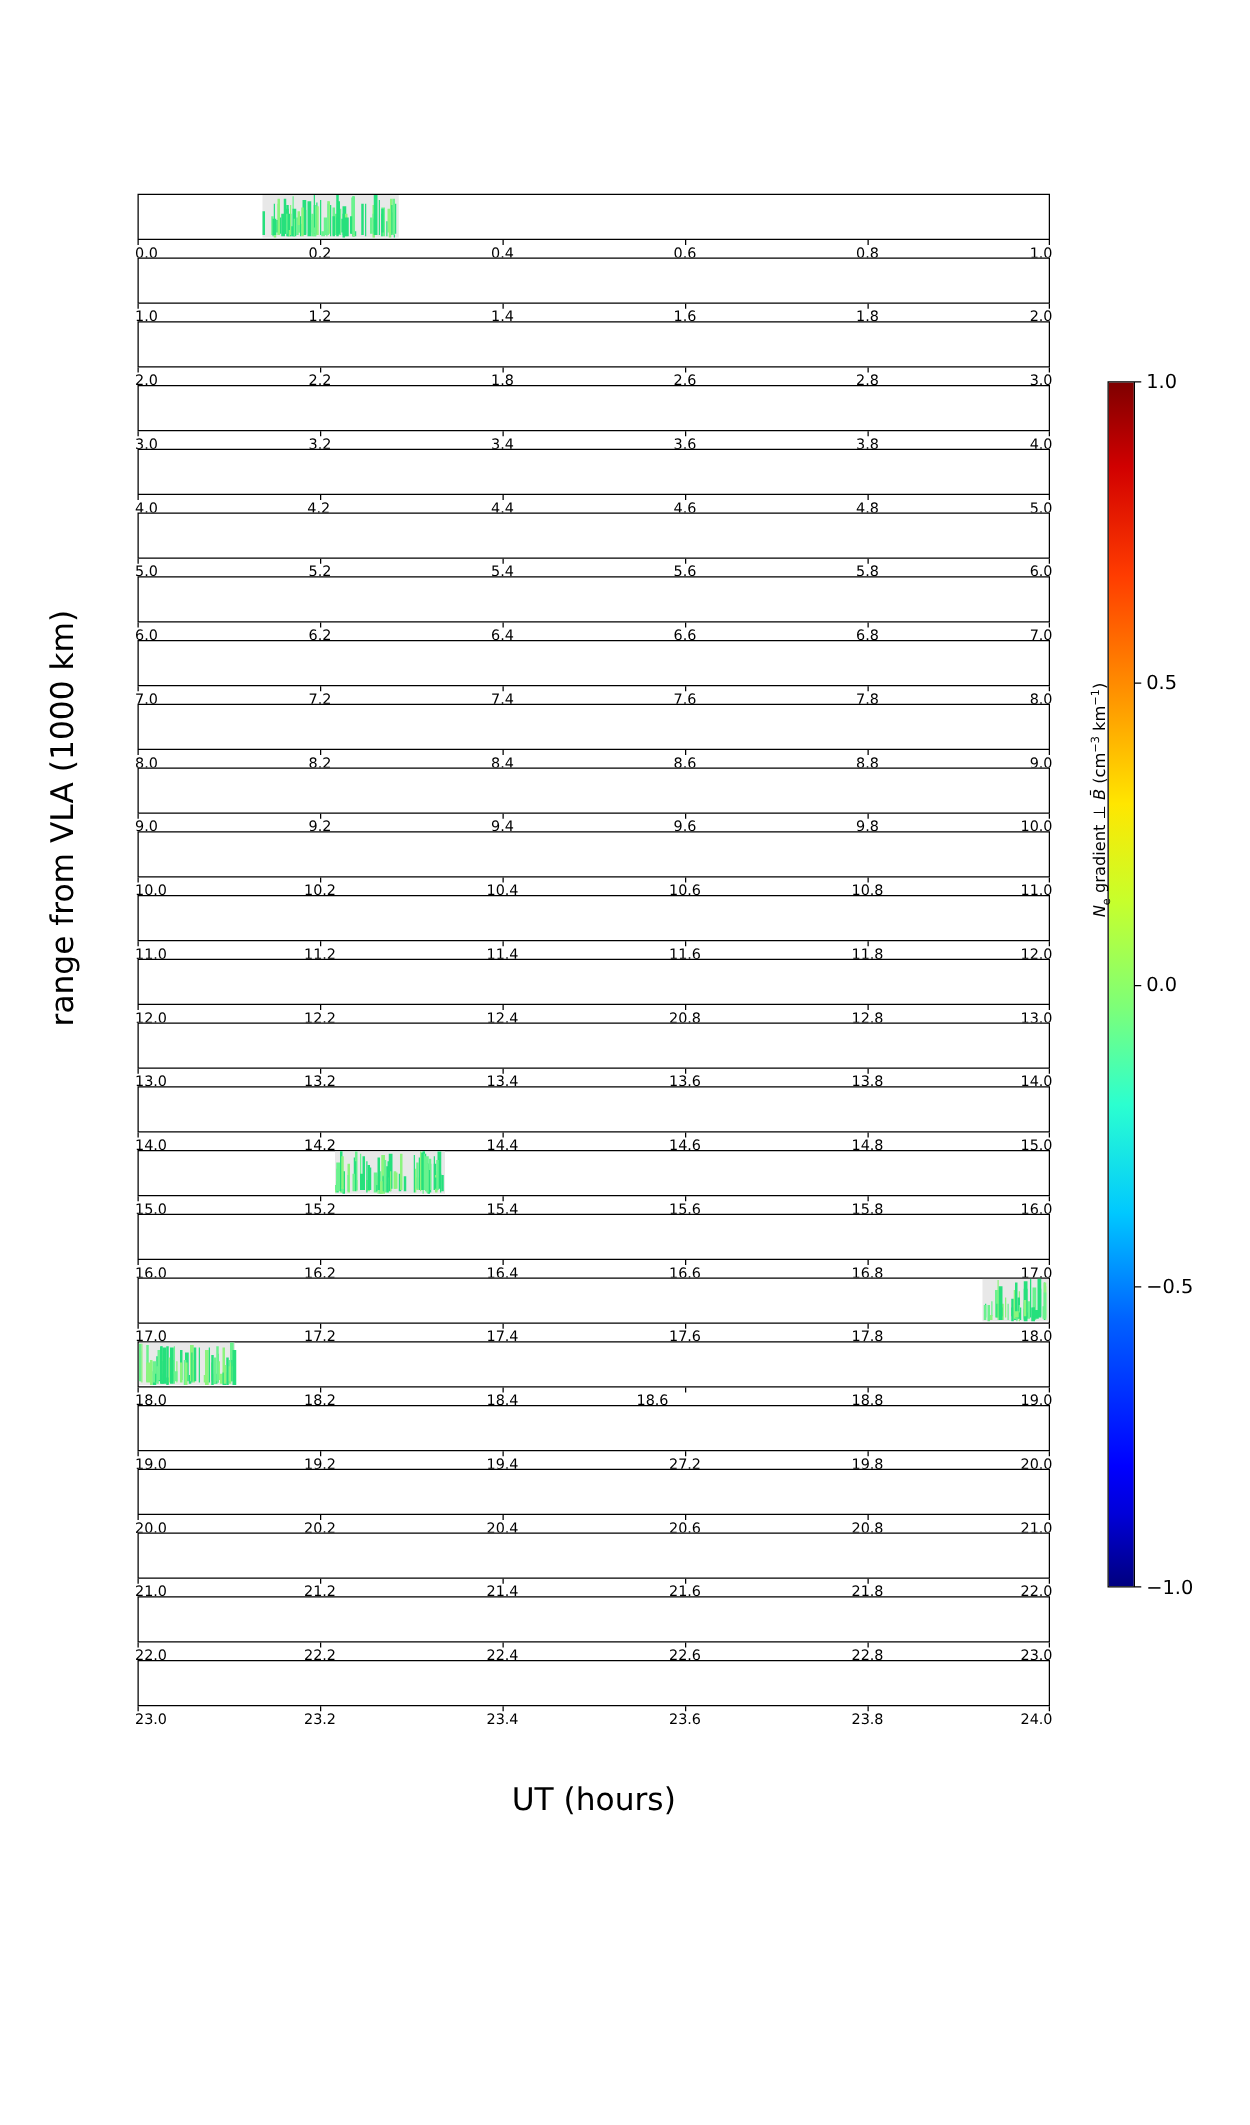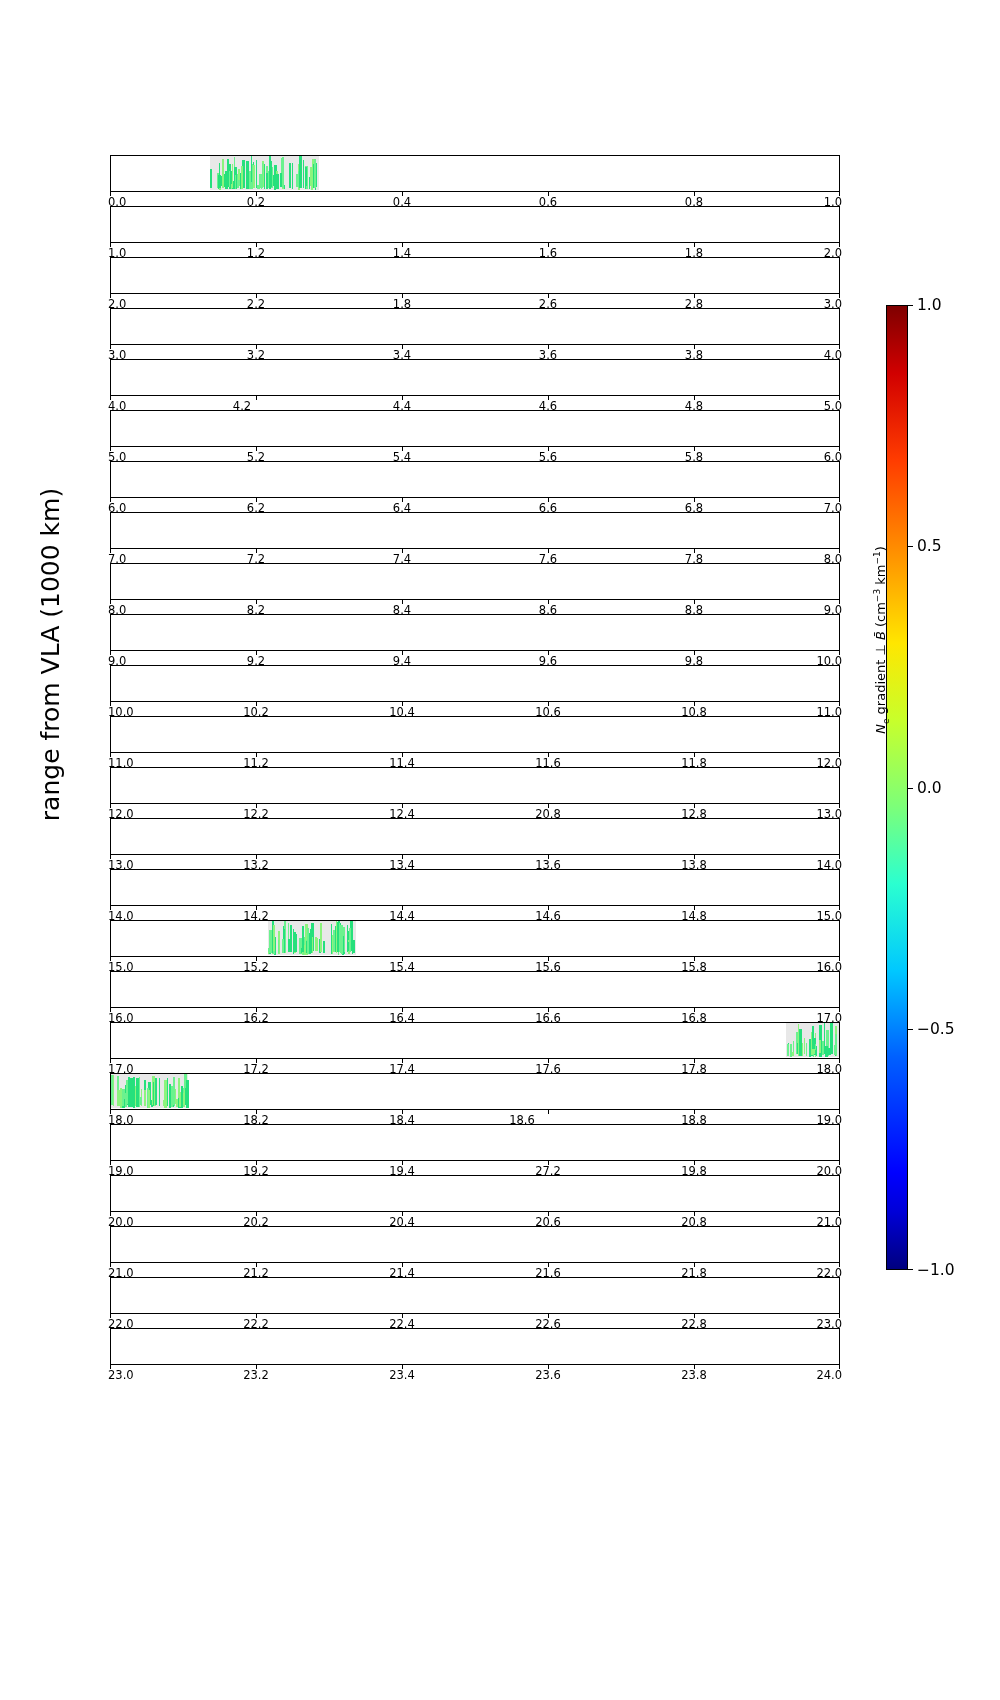--- a/index.html
+++ b/index.html
@@ -395,21 +395,21 @@
         <div class="ytick-r" style="top: 13.875px;"></div>
         <div class="ytick" style="top: 23.125px;"></div>
         <div class="ytick-r" style="top: 23.125px;"></div>
         <div class="ytick" style="top: 32.375px;"></div>
         <div class="ytick-r" style="top: 32.375px;"></div>
       </div>
       <div class="xaxis" style="top: 241px;">
         <div class="xtick" style="left: 0px;"></div>
         <div class="xlabel" style="left: 0px; transform: translateX(-2px);">4.0</div>
         <div class="xtick" style="left: 146px;"></div>
-        <div class="xlabel" style="left: 132px;">4.2</div>
+        <div class="xlabel" style="left: 145px;">4.2</div>
         <div class="xtick" style="left: 292px;"></div>
         <div class="xlabel" style="left: 292px;">4.4</div>
         <div class="xtick" style="left: 438px;"></div>
         <div class="xlabel" style="left: 438px;">4.6</div>
         <div class="xtick" style="left: 584px;"></div>
         <div class="xlabel" style="left: 584px;">4.8</div>
         <div class="xtick" style="left: 729px;"></div>
         <div class="xlabel" style="left: 730px; transform: translateX(-100%) translateX(2px);">5.0</div>
       </div>
       <div class="panel" style="top: 255px;">
@@ -1075,20 +1075,21 @@
         <div class="xtick" style="left: 438px;"></div>
         <div class="xlabel" style="left: 438px;">23.6</div>
         <div class="xtick" style="left: 584px;"></div>
         <div class="xlabel" style="left: 584px;">23.8</div>
         <div class="xtick" style="left: 729px;"></div>
         <div class="xlabel" style="left: 730px; transform: translateX(-100%) translateX(2px);">24.0</div>
       </div>
     </div>
 
   <div id="ylabel-main">range from VLA (1000 km)</div>
+  <div id="xlabel-main">UT (hours)</div>
 
   <div id="colorbar-wrap">
     <div id="colorbar"></div>
   <div class="cb-tick" style="top: 0px;"></div>
       <div class="cb-label" style="top: 0px;">1.0</div>
       <div class="cb-tick" style="top: 241.25px;"></div>
       <div class="cb-label" style="top: 241.25px;">0.5</div>
       <div class="cb-tick" style="top: 482.5px;"></div>
       <div class="cb-label" style="top: 482.5px;">0.0</div>
       <div class="cb-tick" style="top: 723.75px;"></div>

